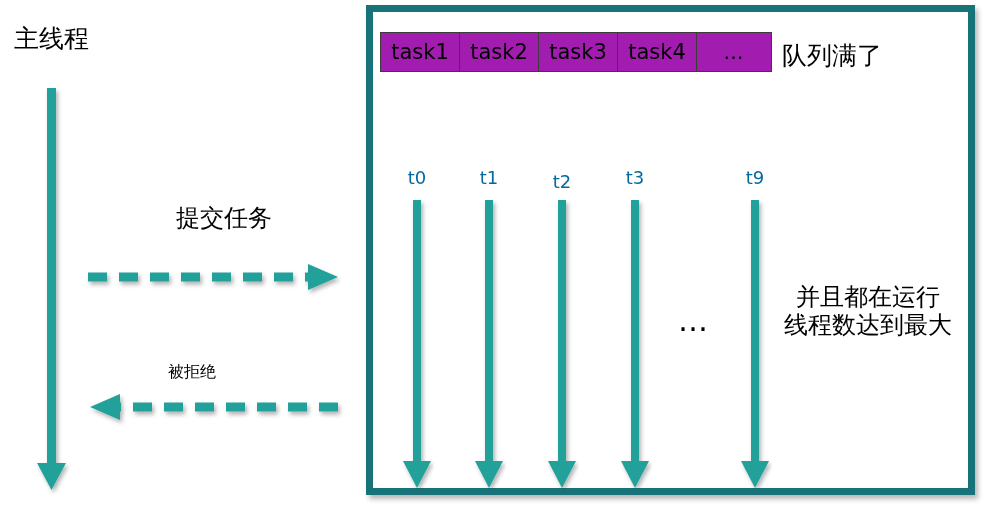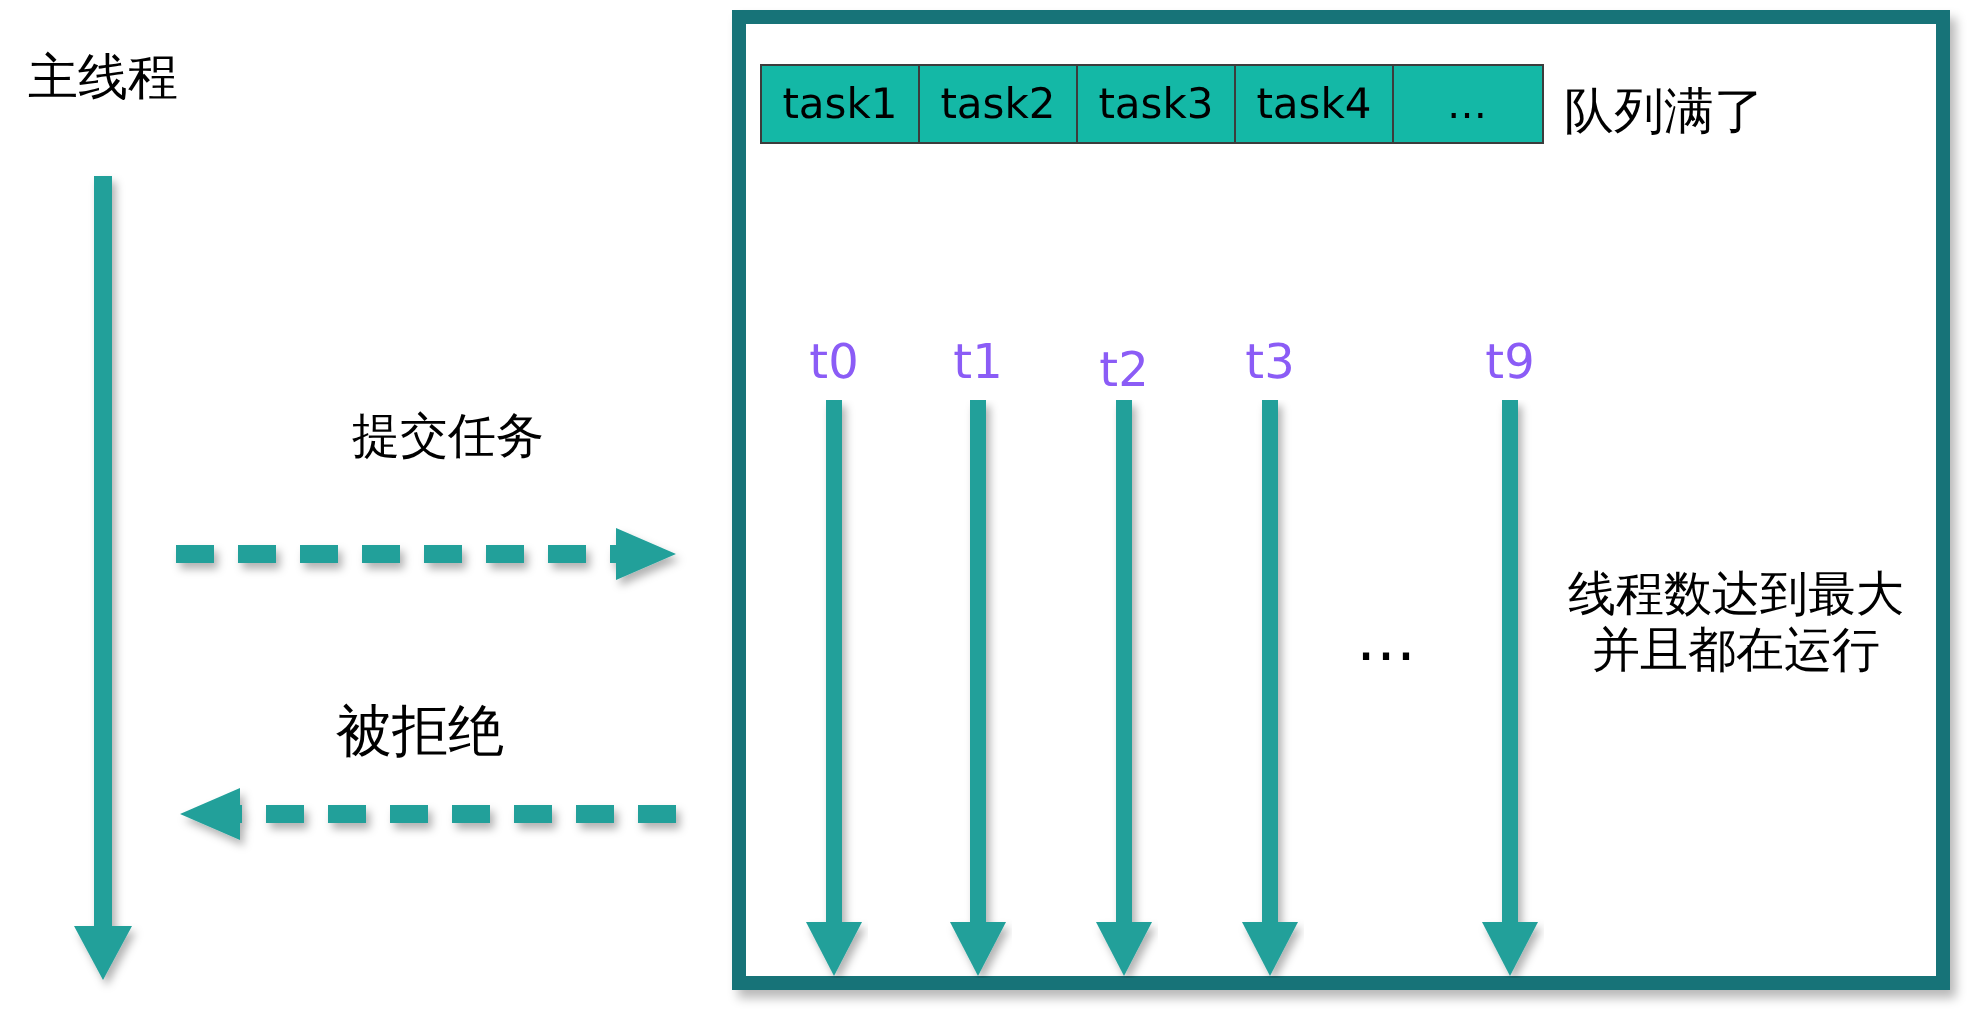--- a/index.html
+++ b/index.html
@@ -31,22 +31,22 @@
     text-align: center;
   }
   #submit-task-label {
     left: 152px;
     top: 204px;
     font-size: 24px;
     margin-left: 24px;
   }
   #rejected-label {
     left: 168px;
-    top: 349px;
-    font-size: 28px;
+    top: 363px;
+    font-size: 16px;
   }
   
   #queue-full-label {
     left: 782px;
     top: 41px;
     font-size: 25px;
   }
   #max-threads-label {
     left: 770px;
     top: 283px;
@@ -72,41 +72,41 @@
     border: 7px solid #177378;
     background: #ffffff;
     box-shadow: 3px 4px 5px rgba(0,0,0,0.28);
   }
   
   #queue-table {
     position: absolute;
     left: 380px;
     top: 32px;
     border-collapse: collapse;
-    background: #14b8a6;
+    background: #a21caf;
   }
   #queue-table td {
     border: 1px solid #3c3c3c;
     height: 38px;
     padding: 0 8px;
     text-align: center;
     font-size: 21px;
     color: #000;
     font-family: "DejaVu Sans", "Liberation Sans", sans-serif;
     min-width: 62px;
   }
   #queue-table td.ellipsis-cell {
     font-size: 20px;
     letter-spacing: 1px;
     min-width: 58px;
   }
   .thread-name {
     position: absolute;
-    font-size: 24px;
-    color: #8b5cf6;
+    font-size: 18px;
+    color: #0369a1;
     transform: translateX(-50%);
     white-space: nowrap;
   }
   .thread-arrow {
     position: absolute;
     transform: translateX(-50%);
   }
   
   .flowsvg {
     position: absolute;
@@ -203,17 +203,17 @@
         <g filter="url(#shadow1)">
           <rect x="13" y="0" width="8" height="262" fill="#21a09a"></rect>
           <polygon points="3,261 31,261 17,288" fill="#21a09a"></polygon>
         </g>
       </svg>
     </div>
 
   <div class="lbl" id="pool-ellipsis">…</div>
 
   <div class="lbl" id="max-threads-label">
+    <div>并且都在运行</div>
     <div>线程数达到最大</div>
-    <div>并且都在运行</div>
   </div>
 
 </div>
 
 </body></html>

